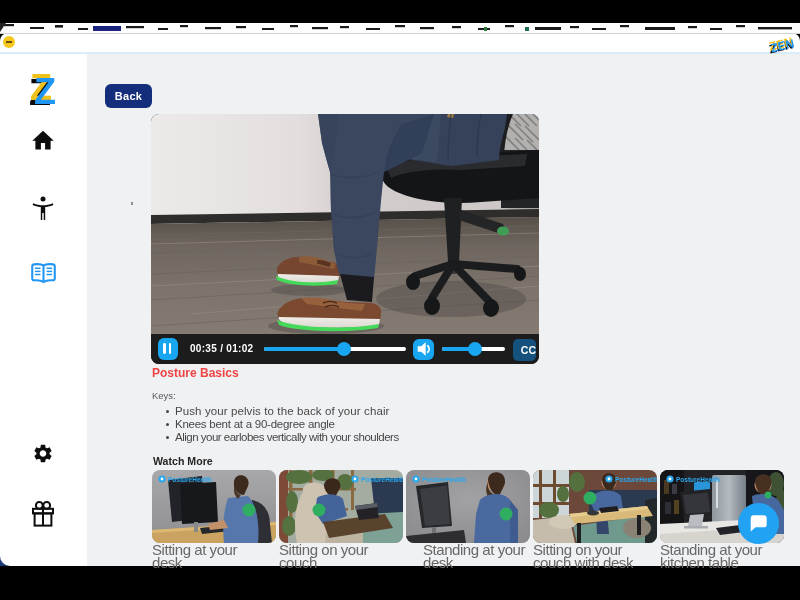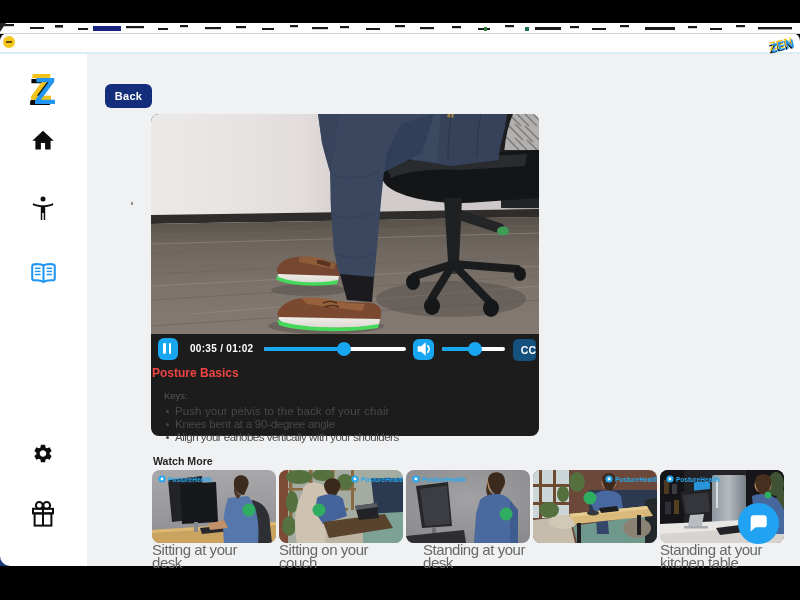--- a/index.html
+++ b/index.html
@@ -5,25 +5,25 @@
   * { margin:0; padding:0; box-sizing:border-box; }
   html,body { width:800px; height:600px; overflow:hidden; background:#000; font-family:"Liberation Sans",sans-serif; }
   .abs { position:absolute; }
   #stage { position:relative; width:800px; height:600px; background:#000; }
   #header { left:0; top:33px; width:800px; height:19px; background:#fff; border-radius:8px 8px 0 0; }
   #blueline { left:0; top:52px; width:800px; height:2px; background:#d9ecf8; }
   #navycorner { left:0; top:552px; width:14px; height:14px; background:#1b3a7a; }
   #sidebar { left:0; top:54px; width:87px; height:512px; background:#fff; border-radius:0 0 0 10px; }
   #main { left:87px; top:54px; width:713px; height:512px; background:#f0f1f3; }
   #backbtn { left:105px; top:84px; width:47px; height:24px; background:#152e7c; border-radius:6px; color:#fff; font-size:11px; font-weight:bold; text-align:center; line-height:24px; letter-spacing:.3px; }
-  #video { left:151px; top:114px; width:388px; height:322px; border-radius:8px; overflow:hidden; background:#1c1c1c; }
+  #video { left:151px; top:114px; width:388px; height:250px; border-radius:8px; overflow:hidden; background:#1c1c1c; }
   #controls { left:0; top:220px; width:388px; height:30px; background:#1c1c1c; }
   .ctl { position:absolute; }
   #heading { left:152px; top:366px; font-size:12px; font-weight:bold; color:#ef4444; }
-  #keys { left:164px; top:390px; font-size:9.5px; color:#575757; }
+  #keys { left:152px; top:390px; font-size:9.5px; color:#575757; }
   .bullet { position:absolute; font-size:11.5px; color:#484848; }
   .bdot { position:absolute; width:3px; height:3px; border-radius:50%; background:#474747; }
   #watchmore { left:153px; top:455px; font-size:10.6px; font-weight:bold; color:#242424; }
   .thumb { position:absolute; top:470px; width:124px; height:73px; border-radius:8px; overflow:hidden; }
   .cap { position:absolute; top:543px; width:115px; font-size:15px; letter-spacing:-.45px; line-height:13px; color:#686868; }
   #chat { left:738px; top:503px; width:41px; height:41px; border-radius:50%; background:#22a2f2; }
 </style>
 </head>
 <body>
 <div id="stage">
@@ -441,20 +441,21 @@
       <path d="M84 56 L96 50 L104 56 L90 62 z" fill="#c2916a"></path>
       <circle cx="108" cy="25" r="3.5" fill="#2fae62"></circle>
       <circle cx="10" cy="9" r="3.6" fill="#29a8f0"></circle>
         <circle cx="10" cy="9" r="1.4" fill="#fff"></circle>
       <text x="16" y="11.5" font-size="6.5" font-weight="bold" fill="#29a8f0" font-family="'Liberation Sans',sans-serif">PostureHealth</text>
     </svg>
   </div>
   <div class="cap" style="left:152px;">Sitting at your desk</div>
   <div class="cap" style="left:279px;">Sitting on your couch</div>
   <div class="cap" style="left:406px;margin-left:17px;">Standing at your desk</div>
+  <div class="cap" style="left:533px;">Sitting on your couch with desk</div>
   <div class="cap" style="left:660px;">Standing at your kitchen table</div>
 
   <div class="abs" id="chat">
     <svg width="41" height="41" viewBox="0 0 41 41">
       <path d="M12.7 15.2 a2.9 2.9 0 0 1 2.9 -2.9 h10.2 a2.9 2.9 0 0 1 2.9 2.9 v6.2 a2.9 2.9 0 0 1 -2.9 2.9 h-8.2 l-4.9 4.2 z" fill="#fff"></path>
     </svg>
   </div>
 
   <div class="abs" style="left:131px;top:202px;width:2px;height:3px;background:#909090;"></div>
 </div>

